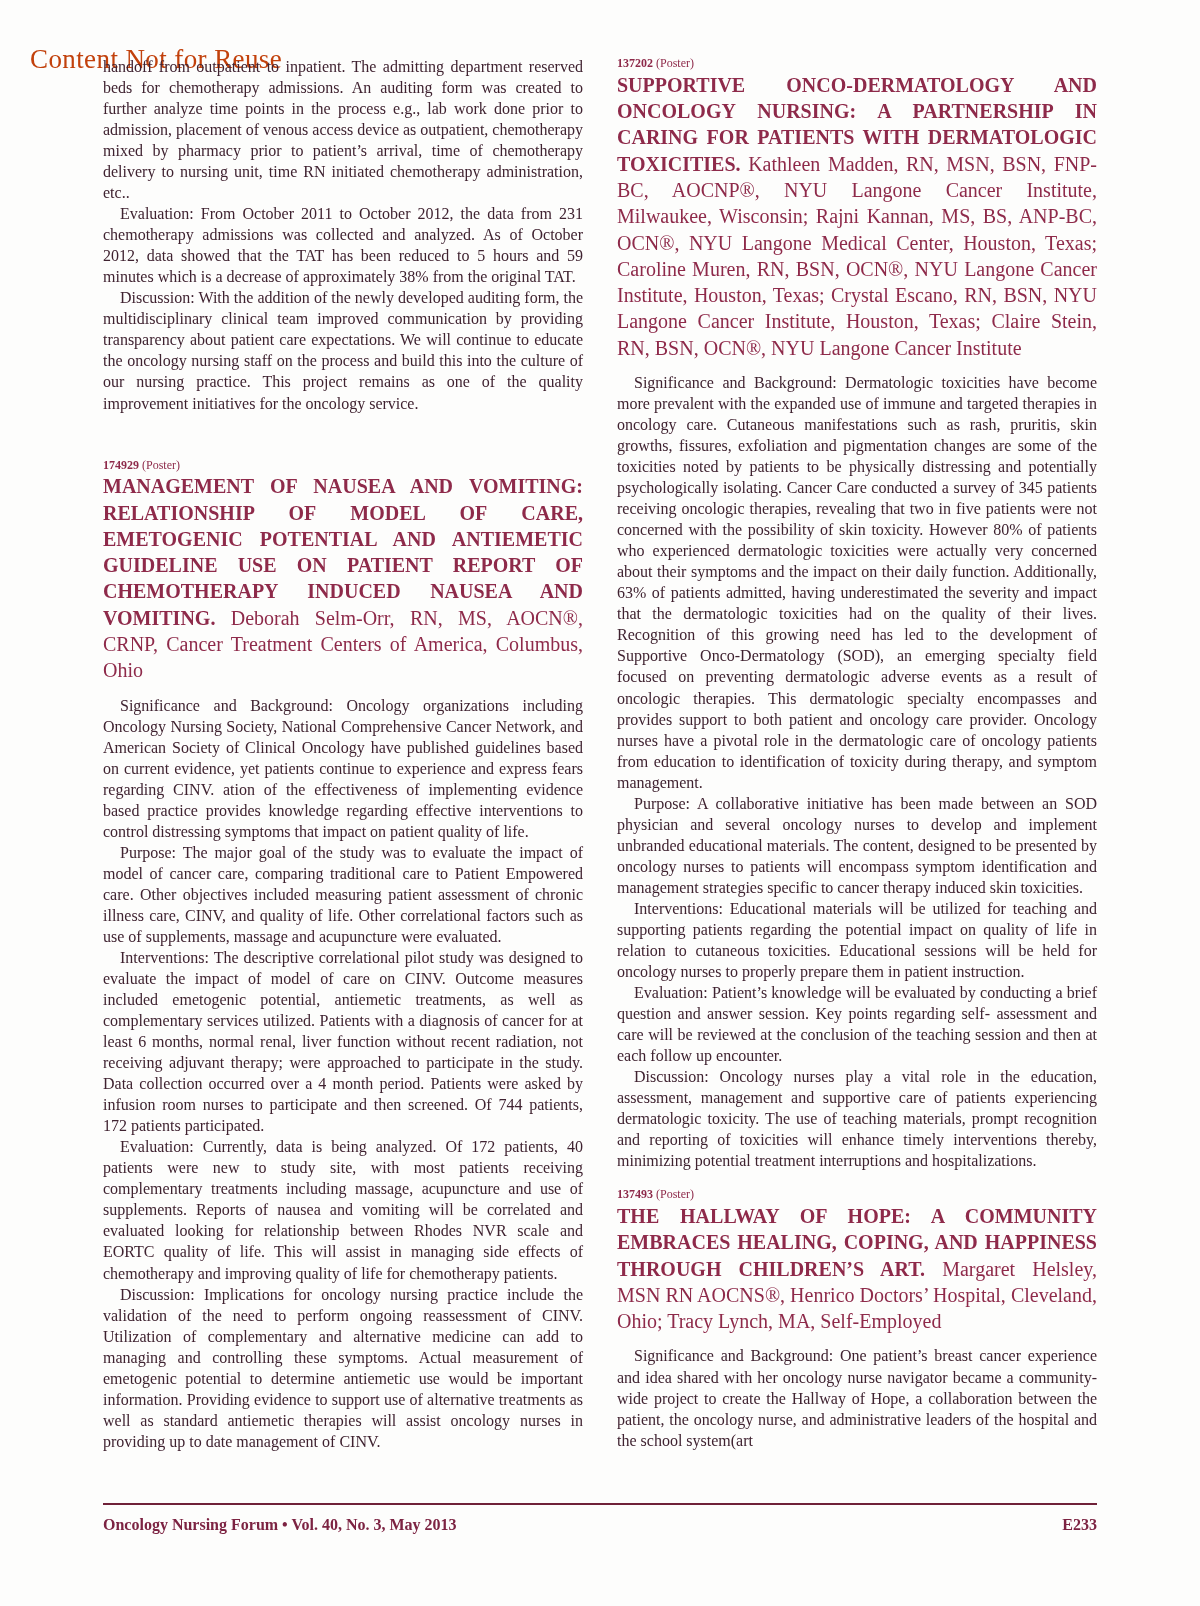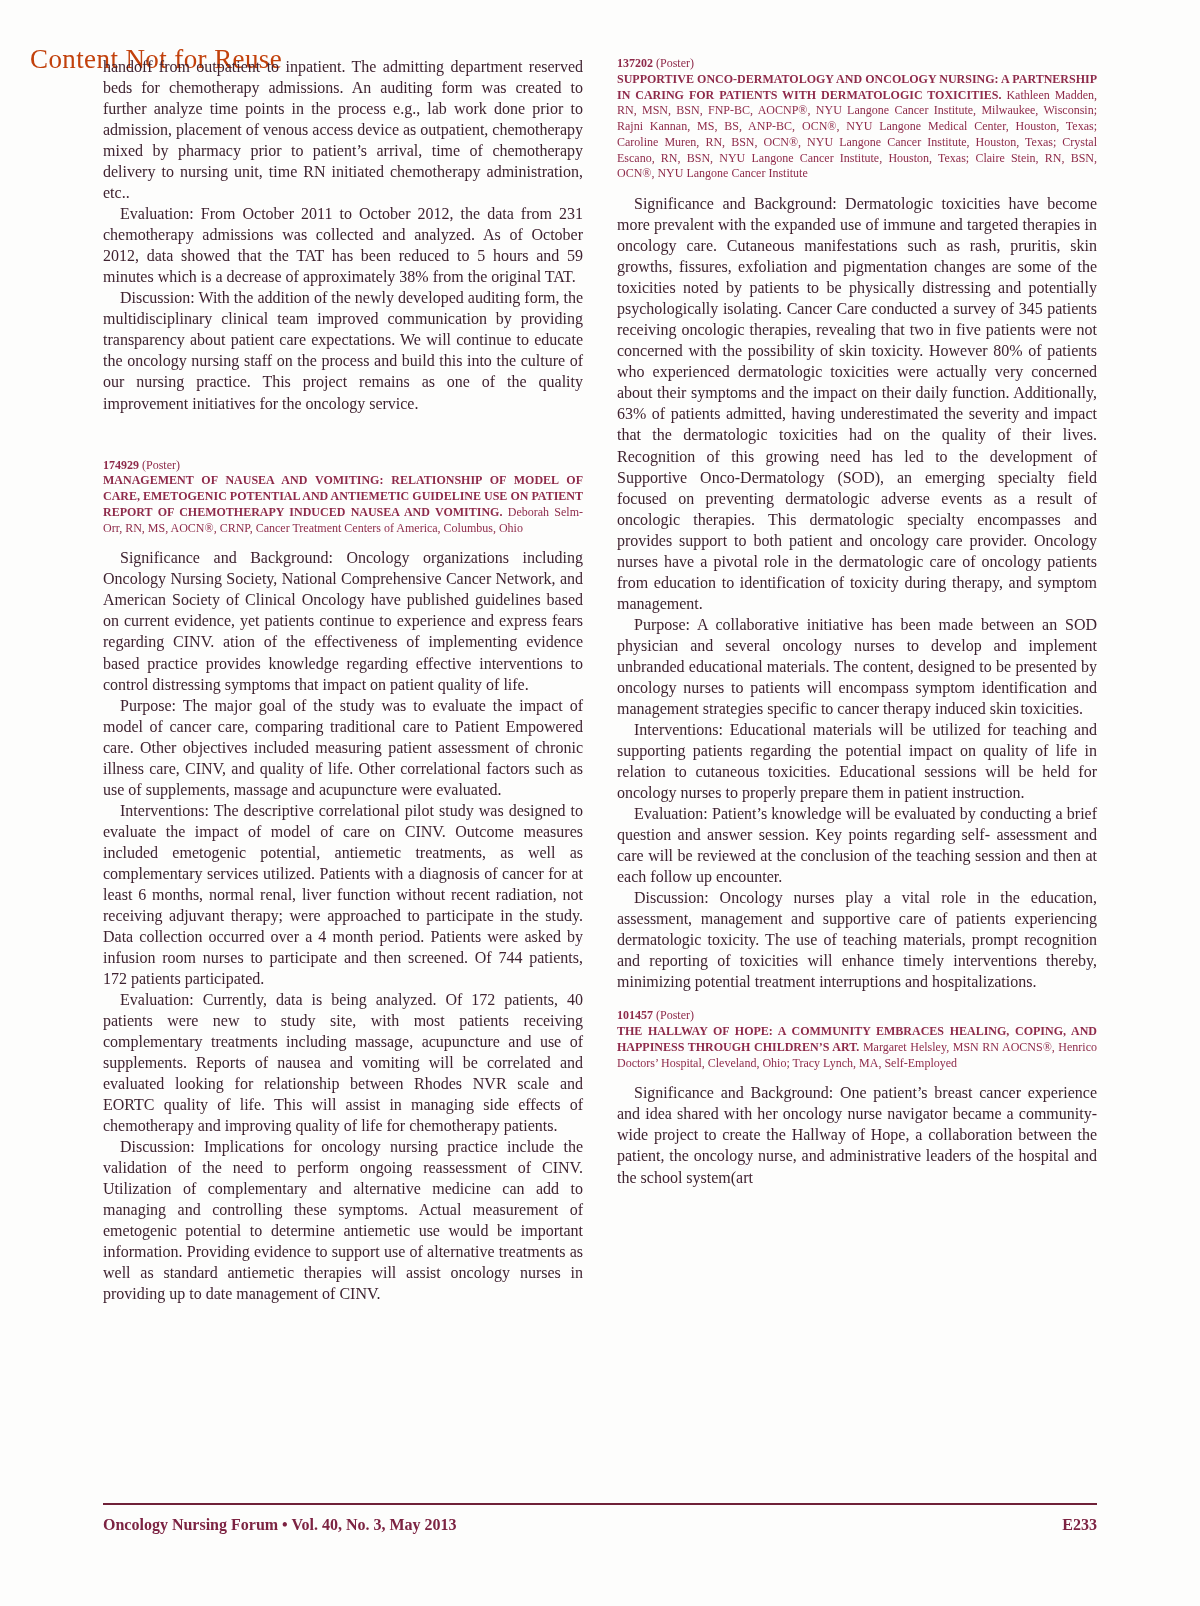--- a/index.html
+++ b/index.html
@@ -41,21 +41,21 @@
   .lead { font-weight:normal; }
 
   .abstract-head {
     font-size:12px;
     line-height:1.315;
     color:#8e2a4a;
   }
   .abstract-id { font-weight:bold; }
 
   .abstract-title {
-    font-size:12px;
+    font-size:20px;
     line-height:1.315;
     text-align:justify;
     color:#8e2a4a;
     margin-bottom:11px;
   }
   .title-text { font-weight:bold; }
 
   .gap-large { height:44px; }
   .gap-small { height:16px; }
 
@@ -98,21 +98,21 @@
       </div>
     <div class="column">
         <p class="abstract-head"><span class="abstract-id">137202</span> <span class="abstract-tag">(Poster)</span></p>
         <p class="abstract-title"><span class="title-text">SUPPORTIVE ONCO-DERMATOLOGY AND ONCOLOGY NURSING: A PARTNERSHIP IN CARING FOR PATIENTS WITH DERMATOLOGIC TOXICITIES.</span> <span class="authors">Kathleen Madden, RN, MSN, BSN, FNP-BC, AOCNP®, NYU Langone Cancer Institute, Milwaukee, Wisconsin; Rajni Kannan, MS, BS, ANP-BC, OCN®, NYU Langone Medical Center, Houston, Texas; Caroline Muren, RN, BSN, OCN®, NYU Langone Cancer Institute, Houston, Texas; Crystal Escano, RN, BSN, NYU Langone Cancer Institute, Houston, Texas; Claire Stein, RN, BSN, OCN®, NYU Langone Cancer Institute</span></p>
         <p class="body-para indent"><span class="lead">Significance and Background:</span> <span class="para-text">Dermatologic toxicities have become more prevalent with the expanded use of immune and targeted therapies in oncology care. Cutaneous manifestations such as rash, pruritis, skin growths, fissures, exfoliation and pigmentation changes are some of the toxicities noted by patients to be physically distressing and potentially psychologically isolating. Cancer Care conducted a survey of 345 patients receiving oncologic therapies, revealing that two in five patients were not concerned with the possibility of skin toxicity. However 80% of patients who experienced dermatologic toxicities were actually very concerned about their symptoms and the impact on their daily function. Additionally, 63% of patients admitted, having underestimated the severity and impact that the dermatologic toxicities had on the quality of their lives. Recognition of this growing need has led to the development of Supportive Onco-Dermatology (SOD), an emerging specialty field focused on preventing dermatologic adverse events as a result of oncologic therapies. This dermatologic specialty encompasses and provides support to both patient and oncology care provider. Oncology nurses have a pivotal role in the dermatologic care of oncology patients from education to identification of toxicity during therapy, and symptom management.</span></p>
         <p class="body-para indent"><span class="lead">Purpose:</span> <span class="para-text">A collaborative initiative has been made between an SOD physician and several oncology nurses to develop and implement unbranded educational materials. The content, designed to be presented by oncology nurses to patients will encompass symptom identification and management strategies specific to cancer therapy induced skin toxicities.</span></p>
         <p class="body-para indent"><span class="lead">Interventions:</span> <span class="para-text">Educational materials will be utilized for teaching and supporting patients regarding the potential impact on quality of life in relation to cutaneous toxicities. Educational sessions will be held for oncology nurses to properly prepare them in patient instruction.</span></p>
         <p class="body-para indent"><span class="lead">Evaluation:</span> <span class="para-text">Patient’s knowledge will be evaluated by conducting a brief question and answer session. Key points regarding self- assessment and care will be reviewed at the conclusion of the teaching session and then at each follow up encounter.</span></p>
         <p class="body-para indent"><span class="lead">Discussion:</span> <span class="para-text">Oncology nurses play a vital role in the education, assessment, management and supportive care of patients experiencing dermatologic toxicity. The use of teaching materials, prompt recognition and reporting of toxicities will enhance timely interventions thereby, minimizing potential treatment interruptions and hospitalizations.</span></p>
         <div class="gap-small"></div>
-        <p class="abstract-head"><span class="abstract-id">101457</span> <span class="abstract-tag">(Poster)</span></p>
+        <p class="abstract-head"><span class="abstract-id">137493</span> <span class="abstract-tag">(Poster)</span></p>
         <p class="abstract-title"><span class="title-text">THE HALLWAY OF HOPE: A COMMUNITY EMBRACES HEALING, COPING, AND HAPPINESS THROUGH CHILDREN’S ART.</span> <span class="authors">Margaret Helsley, MSN RN AOCNS®, Henrico Doctors’ Hospital, Cleveland, Ohio; Tracy Lynch, MA, Self-Employed</span></p>
         <p class="body-para indent"><span class="lead">Significance and Background:</span> <span class="para-text">One patient’s breast cancer experience and idea shared with her oncology nurse navigator became a community-wide project to create the Hallway of Hope, a collaboration between the patient, the oncology nurse, and administrative leaders of the hospital and the school system(art</span></p>
       </div>
   </div>
 
   <div class="footer">
     <div class="footer-row">
       <span>Oncology Nursing Forum • Vol. 40, No. 3, May 2013</span>
       <span>E233</span>
     </div>

